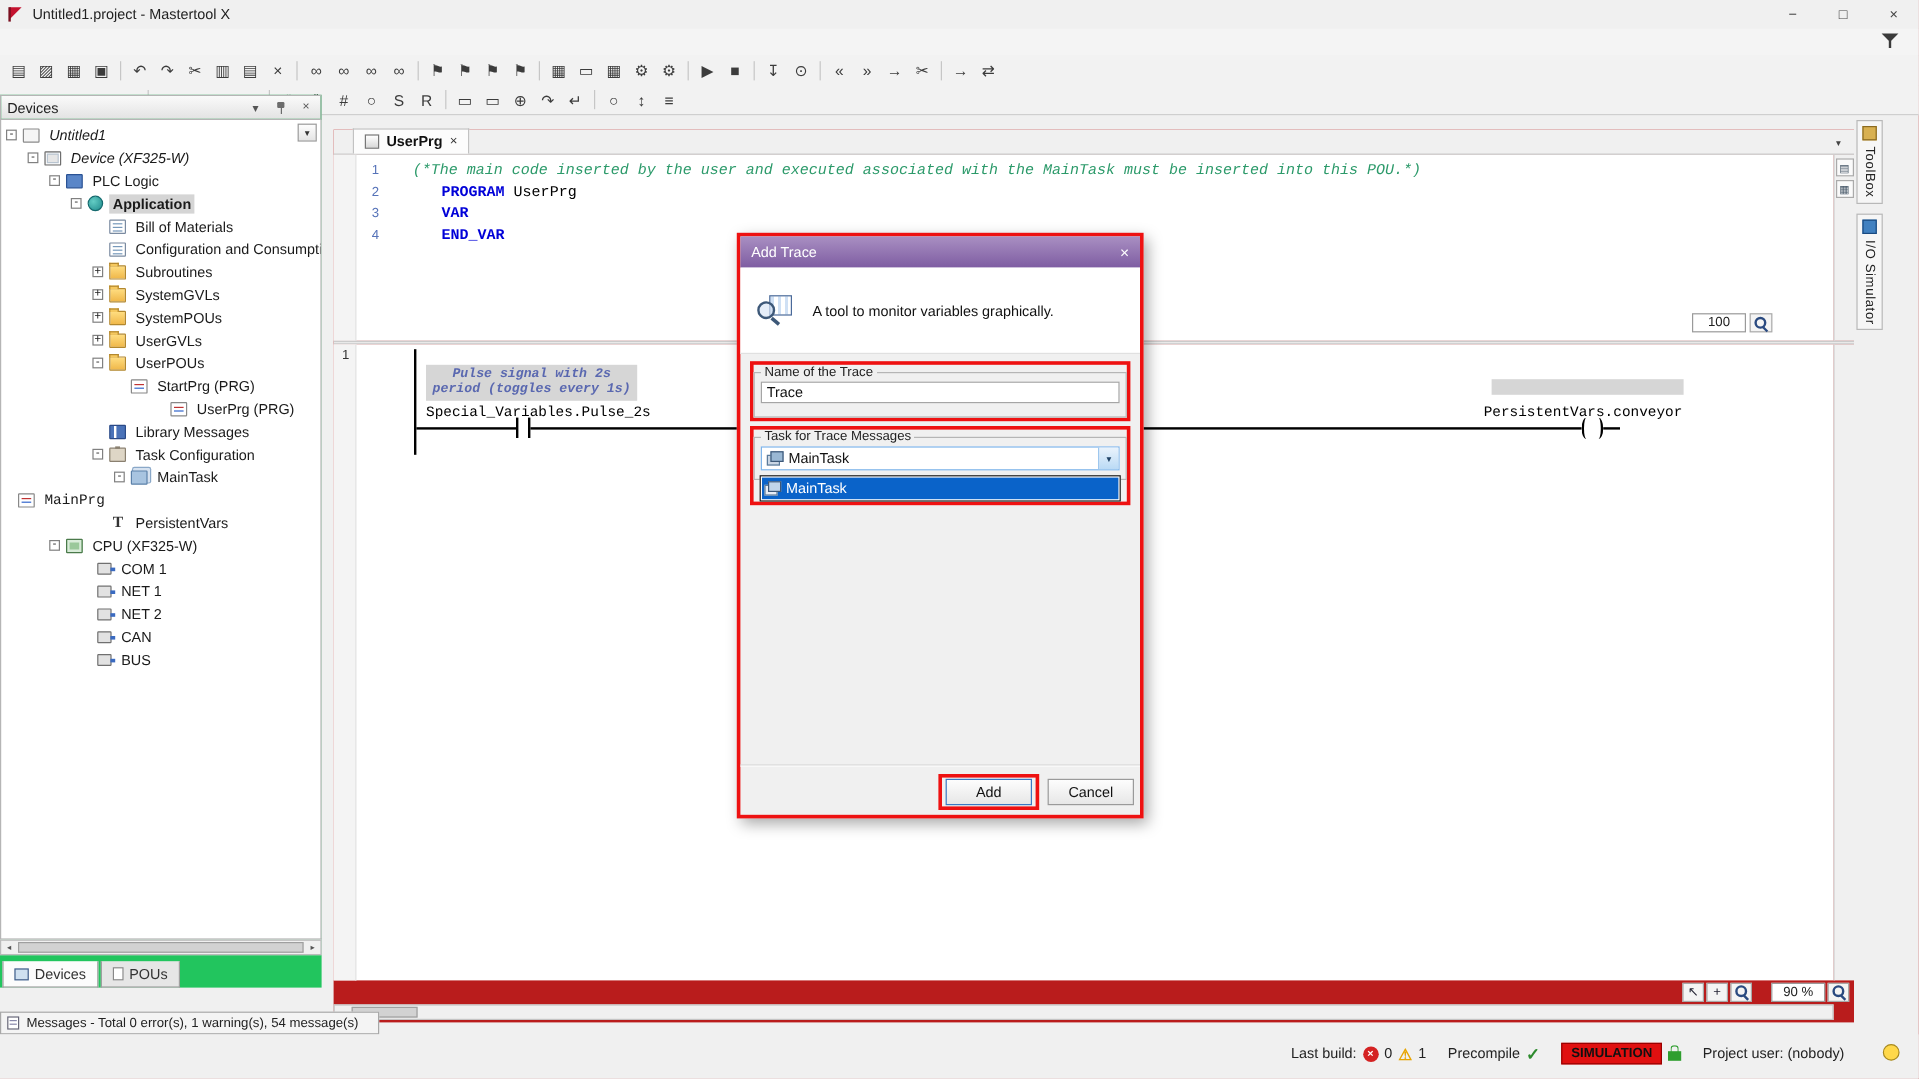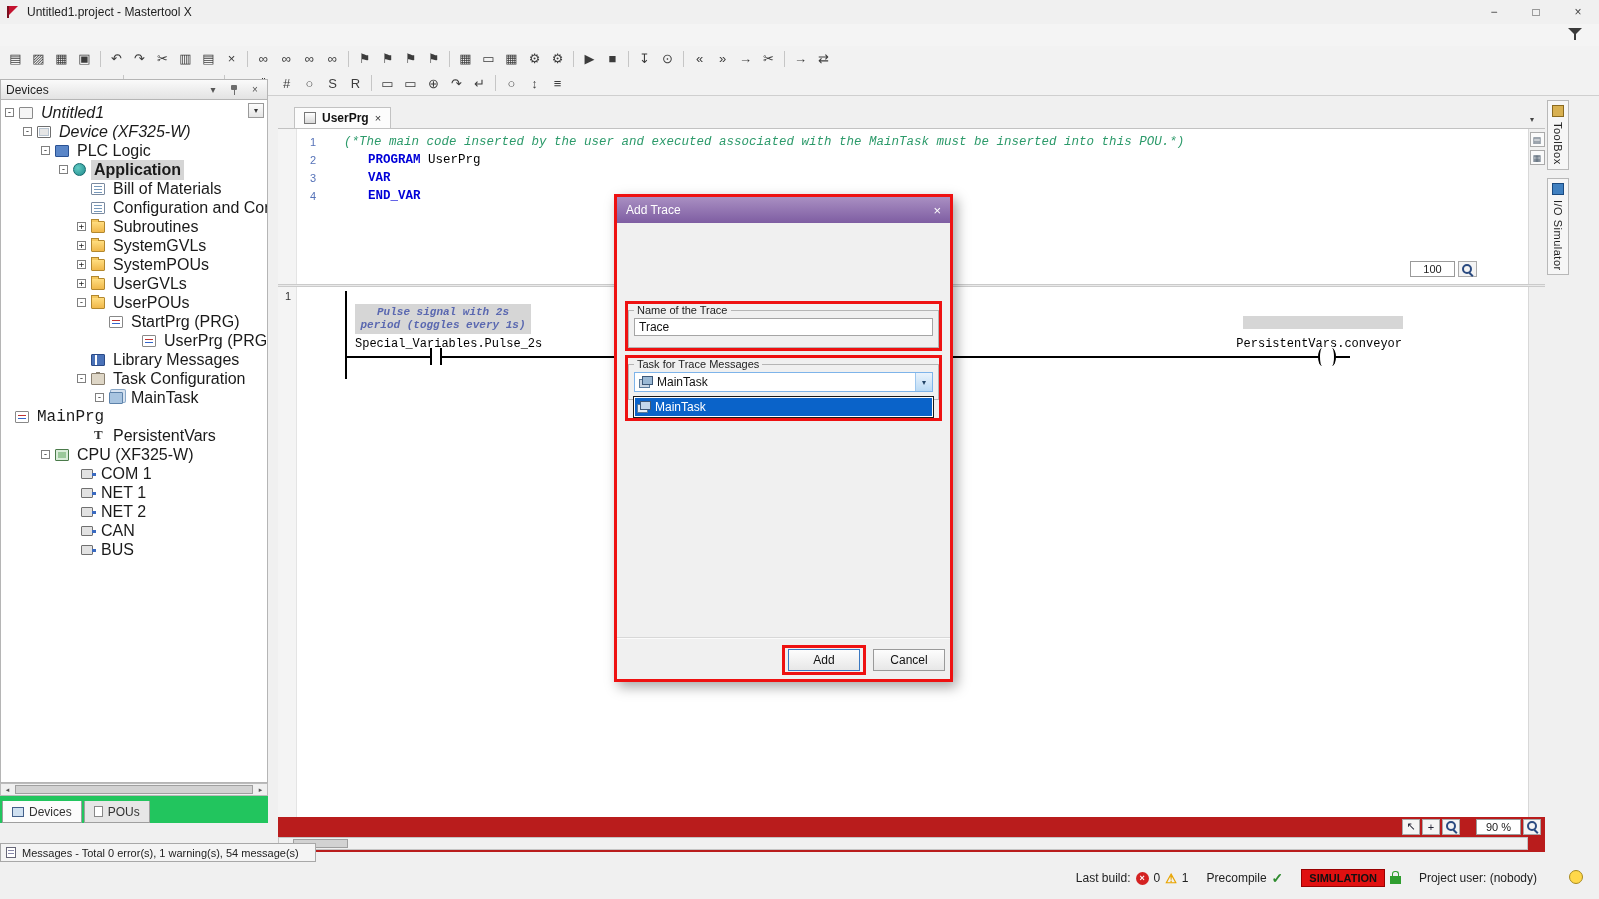--- a/index.html
+++ b/index.html
@@ -39,21 +39,21 @@
   .panel-hd-btn{display:flex;align-items:center;justify-content:center;width:14px;height:14px;color:#555;font-size:10px;}
   .pin-icon{position:relative;width:10px;height:12px;display:inline-block;}
   .pin-icon::before{content:"";position:absolute;left:2px;top:1px;width:6px;height:5px;background:#6c6c6c;border-radius:1px;}
   .pin-icon::after{content:"";position:absolute;left:4.5px;top:6px;width:1px;height:5px;background:#6c6c6c;}
   .tree-wrap{position:absolute;left:0;top:21px;right:0;height:683px;background:#fff;border:1px solid #b5b5b5;border-top:none;overflow:hidden;}
   .tree{padding-top:3px;}
   .tree-dd{position:absolute;top:3px;right:3px;width:16px;height:15px;border:1px solid #9a9a9a;background:linear-gradient(#fdfdfd,#e4e4e4);display:flex;align-items:center;justify-content:center;font-size:8px;color:#333;}
   .trow{height:19px;display:flex;align-items:center;}
   .expbox{width:9px;height:9px;border:1px solid #808080;background:#fff;font-size:9px;line-height:7px;text-align:center;color:#222;flex:none;margin-right:5px;font-family:"DejaVu Sans Mono",monospace;}
   .expbox:empty{visibility:hidden;}
-  .tlabel{padding:1px 3px;white-space:nowrap;font-size:16px;}
+  .tlabel{padding:1px 3px;white-space:nowrap;font-size:12px;}
   .trow.italic .tlabel{font-style:italic;}
   .trow.bold .tlabel{font-weight:bold;}
   .trow.selected .tlabel{background:#d5d5d5;}
   .ti{width:14px;height:12px;flex:none;margin-right:5px;position:relative;border-radius:1px;}
   .ti-project{background:#f5f5f5;border:1px solid #8a8a8a;}
   .ti-device{background:#e6e6e6;border:1px solid #6e6e6e;box-shadow:inset 0 0 0 1px #fff,inset 0 0 0 2px #b8c4d0;}
   .ti-plc{background:#5a86c8;border:1px solid #2a5294;}
   .ti-app{width:13px;height:13px;border-radius:50%;background:radial-gradient(circle at 35% 35%,#63ccc4,#1f8a8c);border:1px solid #156a6e;}
   .ti-doc{background:#fff;border:1px solid #7a8aa0;}
   .ti-doc::before{content:"";position:absolute;left:2px;top:2px;right:2px;height:1px;background:#7799bb;box-shadow:0 3px 0 #7799bb,0 6px 0 #7799bb;}
@@ -628,20 +628,28 @@
     <span>Project user: (nobody)</span>
   </div>
   <span class="bulb"></span>
 </div>
 
 <div class="dlg">
   <div class="dlg-title">
     <span>Add Trace</span>
     <span class="dlg-close">×</span>
   </div>
+  <div class="dlg-top">
+    <span class="trace-icon">
+      <span class="tgrid"></span>
+      <span class="tlens"></span>
+      <span class="thandle"></span>
+    </span>
+    <span class="dlg-desc">A tool to monitor variables graphically.</span>
+  </div>
 
   <div class="redbox" id="grp-name">
     <fieldset class="grp">
       <legend>Name of the Trace</legend>
       <input class="trace-input" type="text" value="Trace" style="">
     </fieldset>
   </div>
 
   <div class="redbox" id="grp-task">
     <fieldset class="grp">

